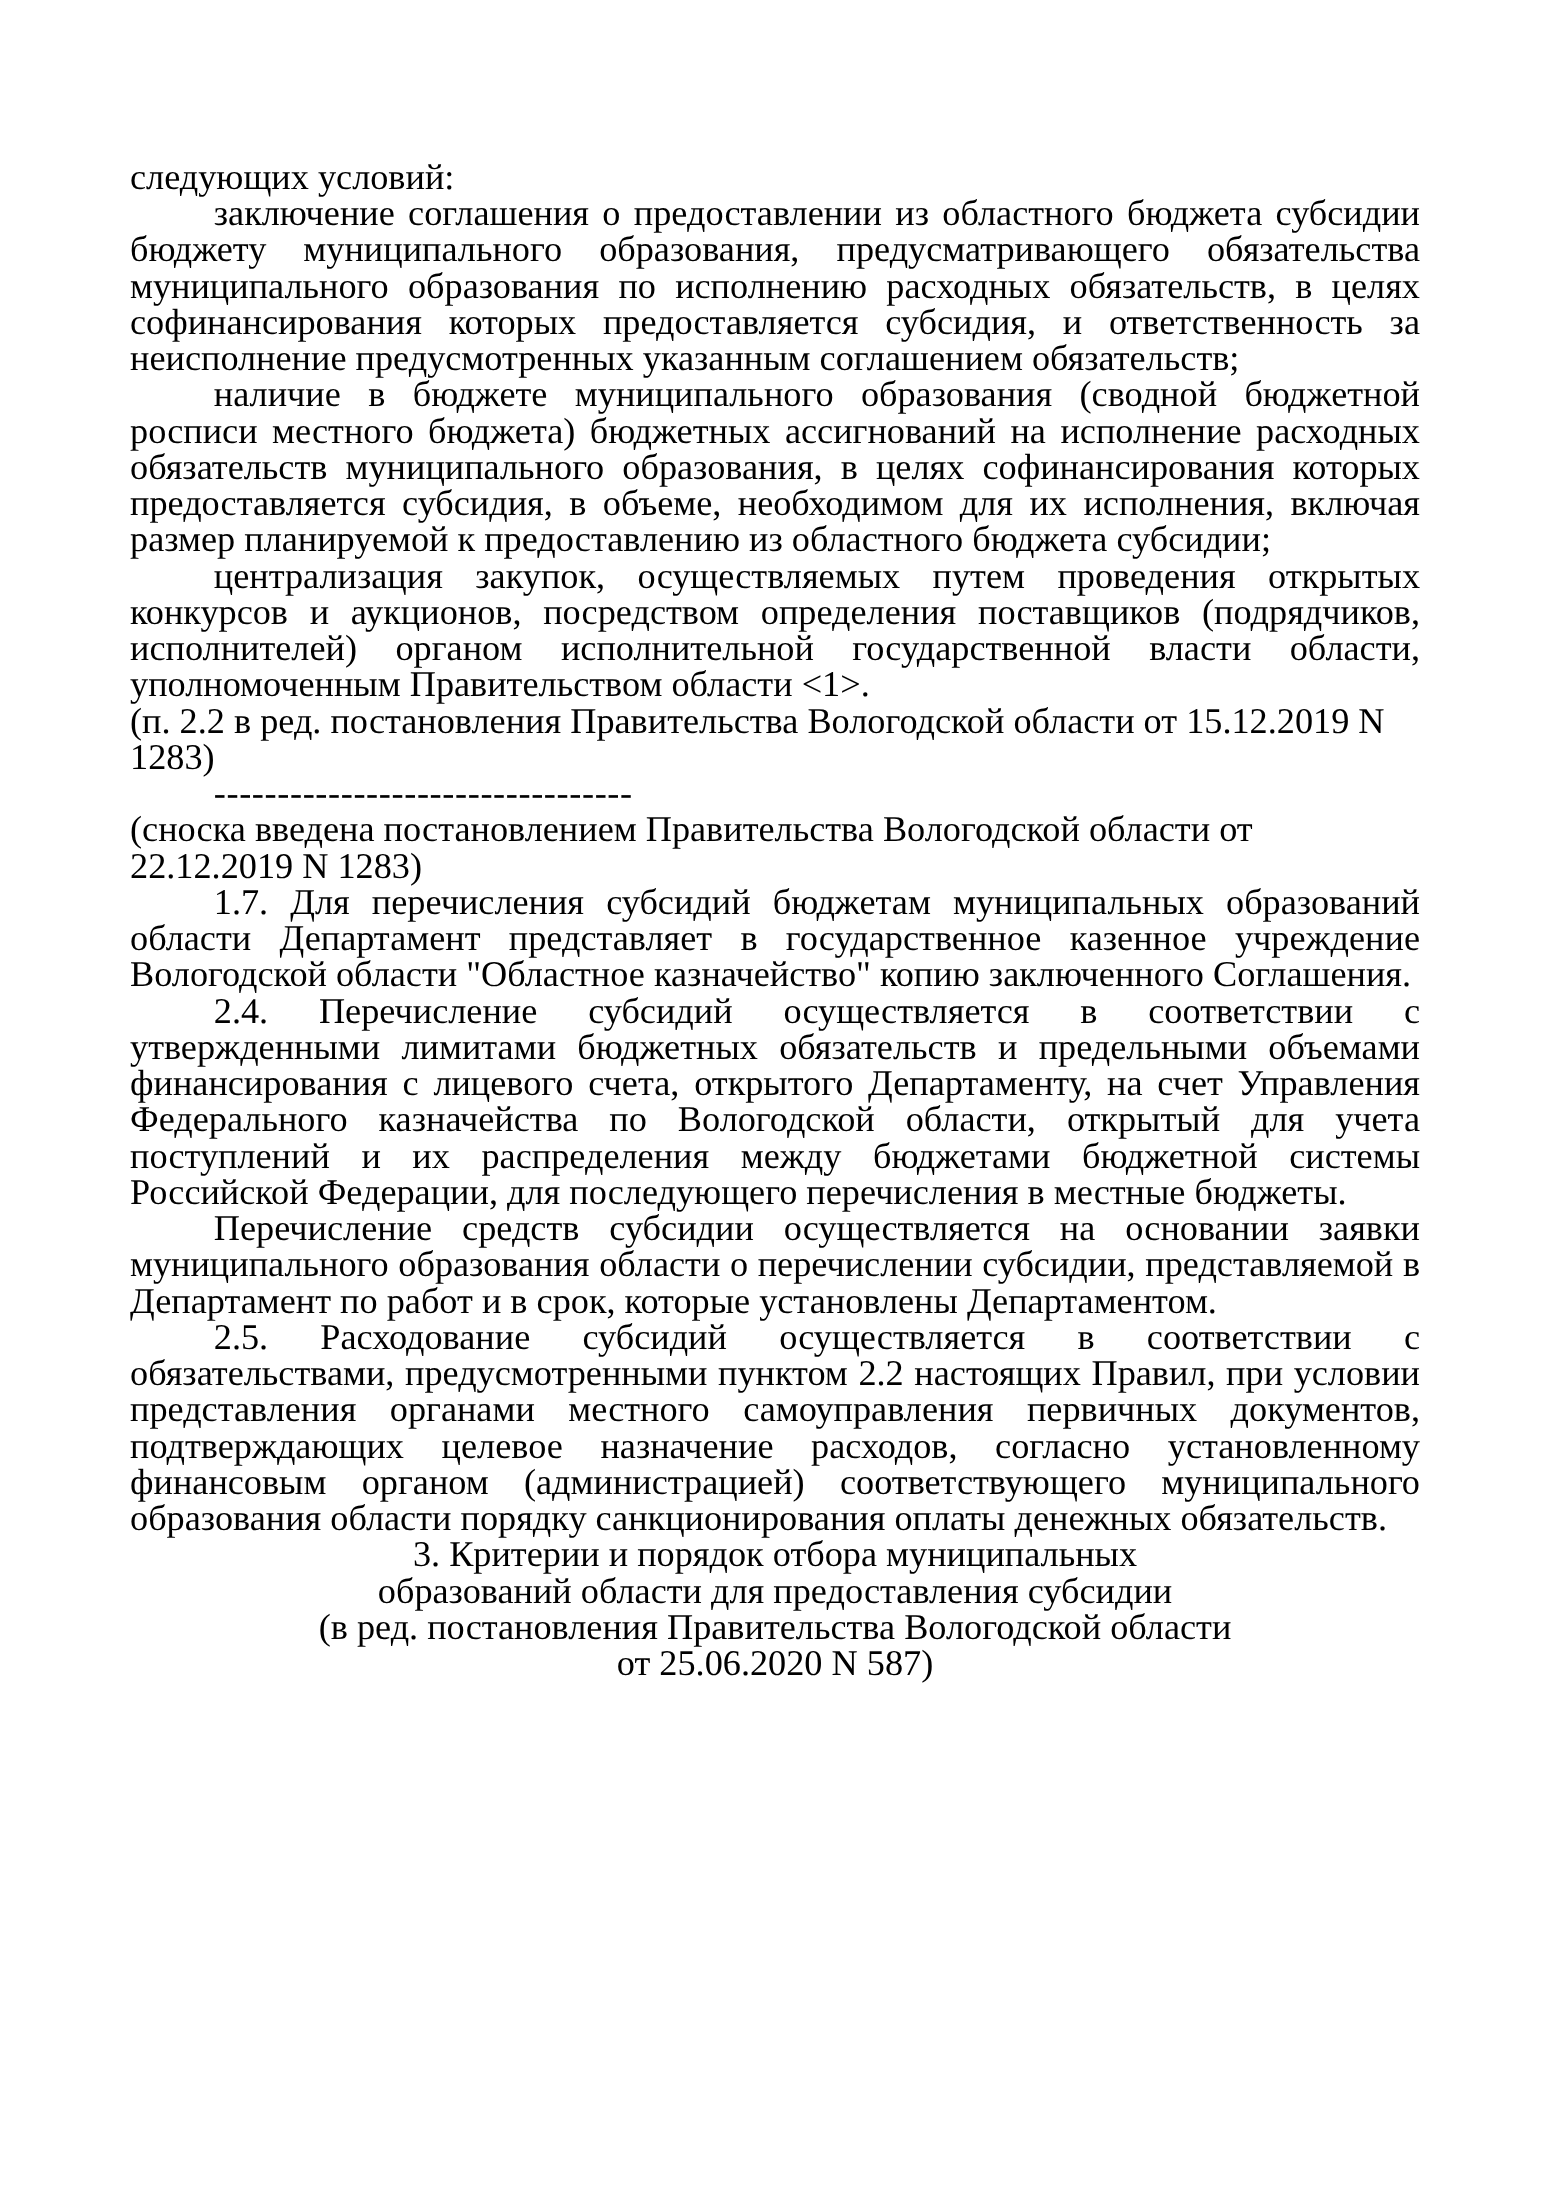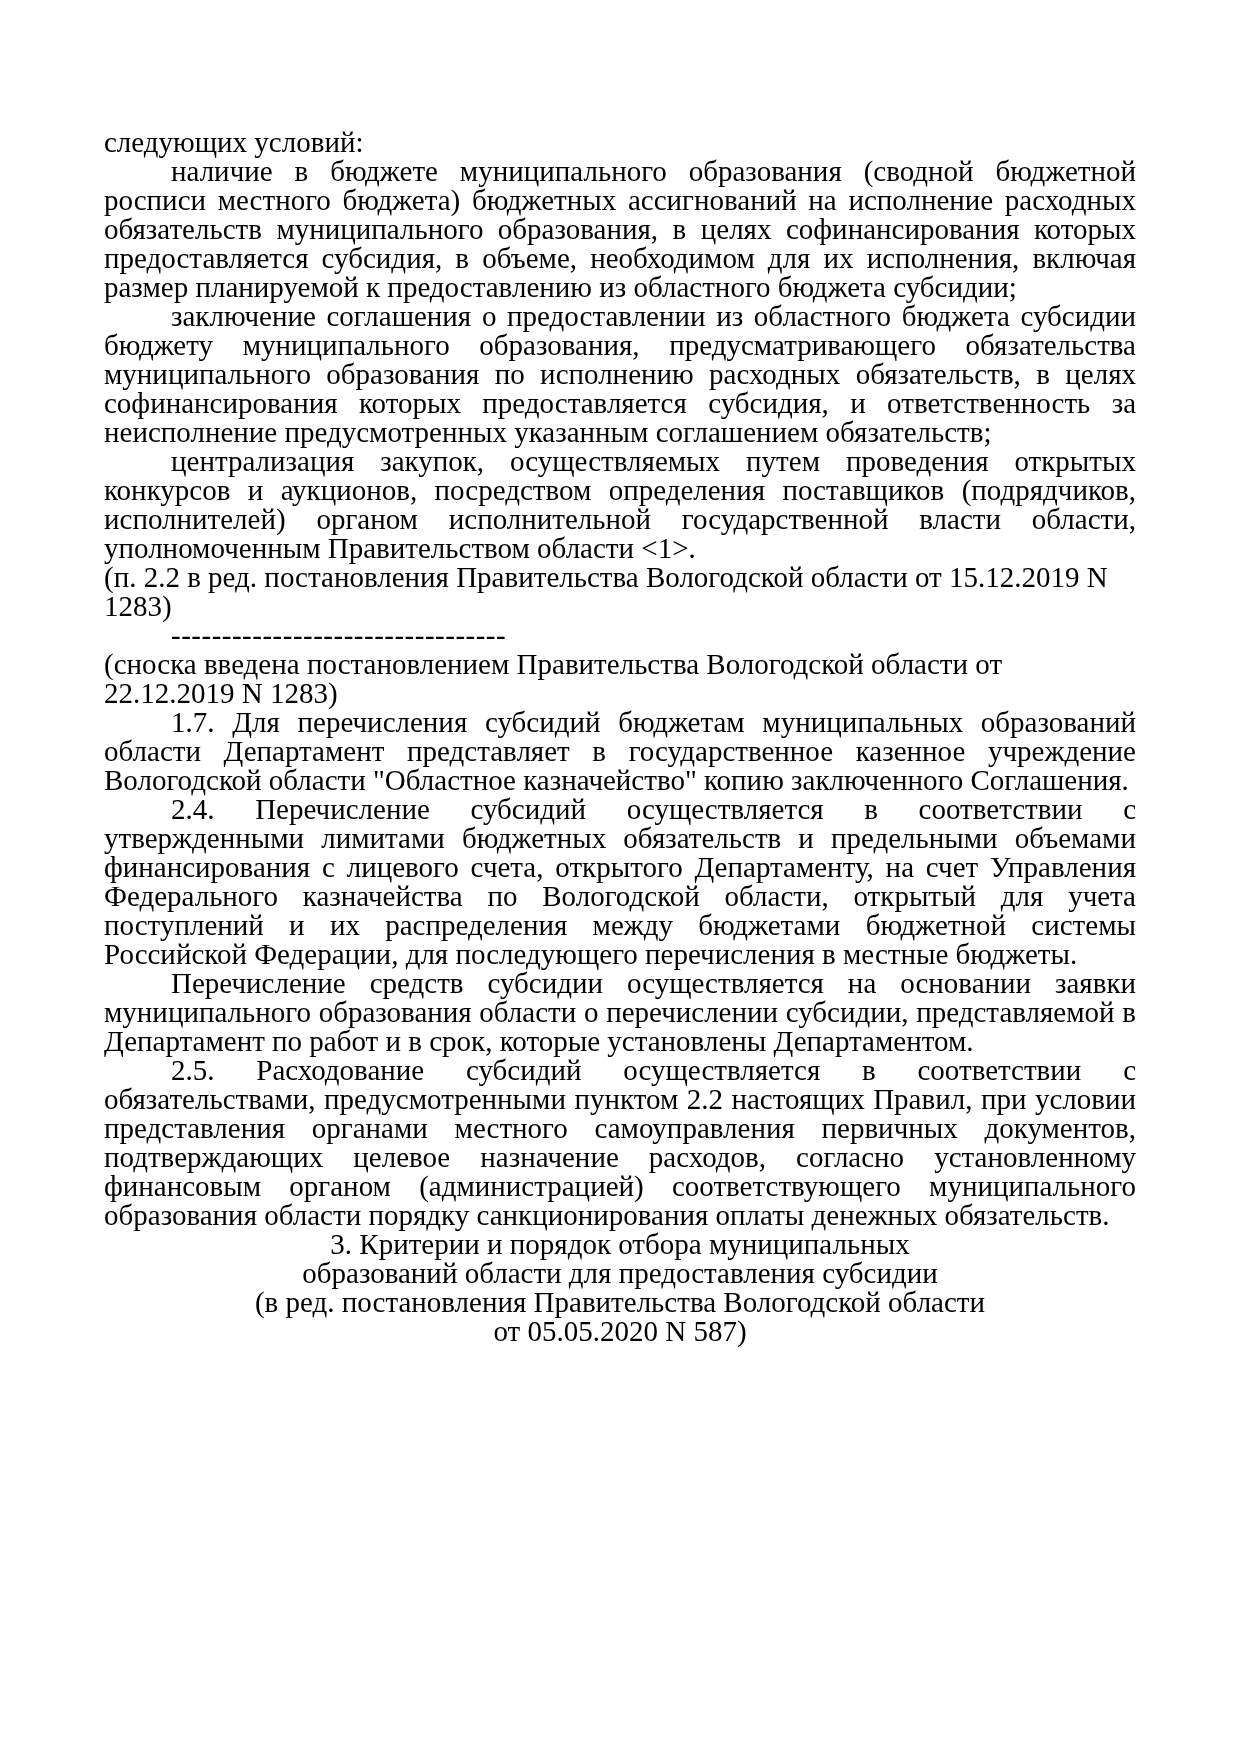--- a/index.html
+++ b/index.html
@@ -59,23 +59,23 @@
     margin-top: 3px;
   }
 </style>
 </head>
 <body>
 
 <div class="page">
 
   <p class="line">следующих условий:</p>
 
+  <p class="para">заключение соглашения о предоставлении из областного бюджета субсидии бюджету муниципального образования, предусматривающего обязательства муниципального образования по исполнению расходных обязательств, в целях софинансирования которых предоставляется субсидия, и ответственность за неисполнение предусмотренных указанным соглашением обязательств;</p>
+
   <p class="para">наличие в бюджете муниципального образования (сводной бюджетной росписи местного бюджета) бюджетных ассигнований на исполнение расходных обязательств муниципального образования, в целях софинансирования которых предоставляется субсидия, в объеме, необходимом для их исполнения, включая размер планируемой к предоставлению из областного бюджета субсидии;</p>
-
-  <p class="para">заключение соглашения о предоставлении из областного бюджета субсидии бюджету муниципального образования, предусматривающего обязательства муниципального образования по исполнению расходных обязательств, в целях софинансирования которых предоставляется субсидия, и ответственность за неисполнение предусмотренных указанным соглашением обязательств;</p>
 
   <p class="para">централизация закупок, осуществляемых путем проведения открытых конкурсов и аукционов, посредством определения поставщиков (подрядчиков, исполнителей) органом исполнительной государственной власти области, уполномоченным Правительством области &lt;1&gt;.</p>
 
   <p class="line">(п. 2.2 в ред. постановления Правительства Вологодской области от 15.12.2019 N 1283)</p>
 
   <p class="separator">---------------------------------</p>
 
 
   <p class="line">(сноска введена постановлением Правительства Вологодской области от 22.12.2019 N 1283)</p>
 
@@ -84,15 +84,15 @@
   <p class="para">2.4. Перечисление субсидий осуществляется в соответствии с утвержденными лимитами бюджетных обязательств и предельными объемами финансирования с лицевого счета, открытого Департаменту, на счет Управления Федерального казначейства по Вологодской области, открытый для учета поступлений и их распределения между бюджетами бюджетной системы Российской Федерации, для последующего перечисления в местные бюджеты.</p>
 
   <p class="para">Перечисление средств субсидии осуществляется на основании заявки муниципального образования области о перечислении субсидии, представляемой в Департамент по работ и в срок, которые установлены Департаментом.</p>
 
   <p class="para">2.5. Расходование субсидий осуществляется в соответствии с обязательствами, предусмотренными пунктом 2.2 настоящих Правил, при условии представления органами местного самоуправления первичных документов, подтверждающих целевое назначение расходов, согласно установленному финансовым органом (администрацией) соответствующего муниципального образования области порядку санкционирования оплаты денежных обязательств.</p>
 
   <h2 class="heading">3. Критерии и порядок отбора муниципальных
 образований области для предоставления субсидии</h2>
 
   <p class="subheading">(в ред. постановления Правительства Вологодской области
-от 05.05.2020 N 587)</p>
+от 25.06.2020 N 587)</p>
 
 </div>
 
 </body></html>

